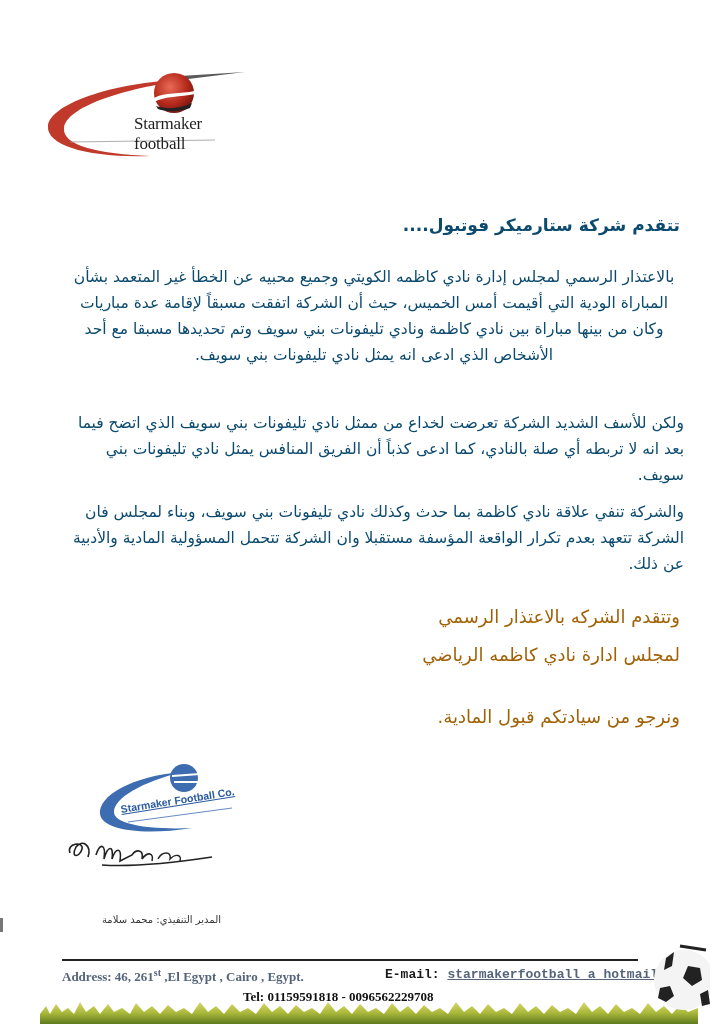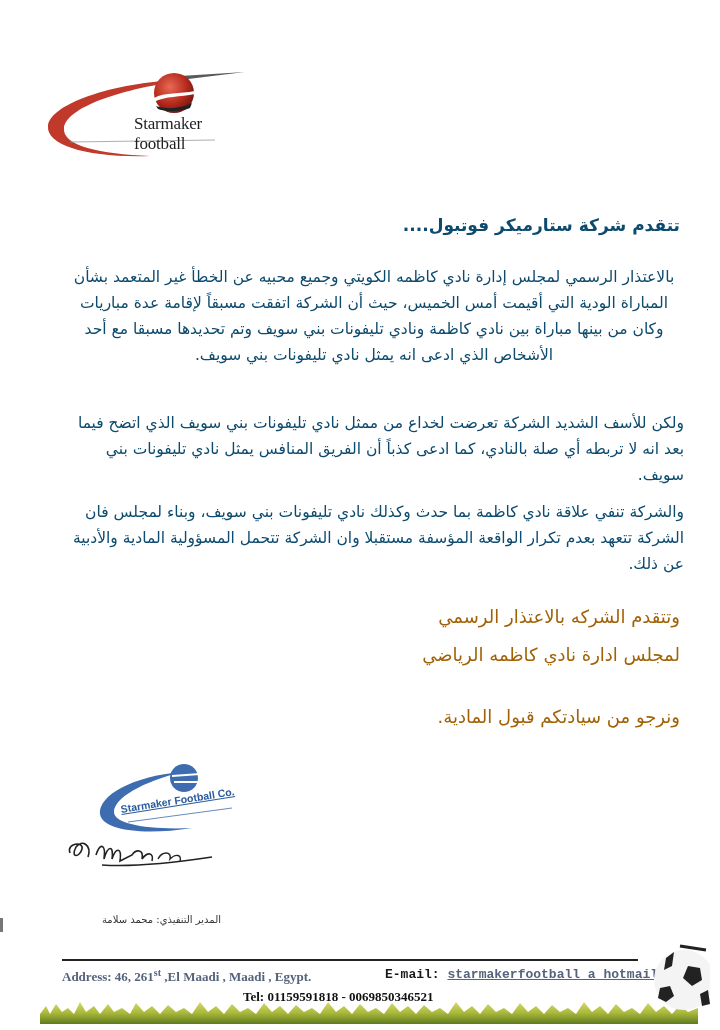--- a/index.html
+++ b/index.html
@@ -83,29 +83,29 @@
   <path d="M96 24 C 100 16, 110 16, 108 24 C 114 18, 120 20, 118 26" fill="none" stroke="#222" stroke-width="1.4"></path>
 </svg>
 <div class="sig-caption">المدير التنفيذي: محمد سلامة</div>
 
 <div class="left-mark"></div>
 
 <div class="footer-rule"></div>
 <div class="addr">
   <span>Address:</span>
   <span>46, 261</span><sup>st</sup>
-  <span>,El Maadi , Maadi , Egypt.</span>
+  <span>,El Egypt , Cairo , Egypt.</span>
 </div>
 <div class="email">
   <span>E-mail:</span>
   <span class="email-link">starmakerfootball a hotmail.com</span>
 </div>
 <div class="tel">
   <span>Tel:</span>
-  <span>01159591818  - 0069850346521</span>
+  <span>01159591818  - 0096562229708</span>
 </div>
 
 <svg class="grass" viewBox="0 0 658 24" preserveAspectRatio="none">
   <defs>
     <linearGradient id="gg" x1="0" y1="0" x2="0" y2="1">
       <stop offset="0" stop-color="#d8d96a"></stop>
       <stop offset="0.5" stop-color="#a9b83a"></stop>
       <stop offset="1" stop-color="#5e7a1e"></stop>
     </linearGradient>
   </defs>

